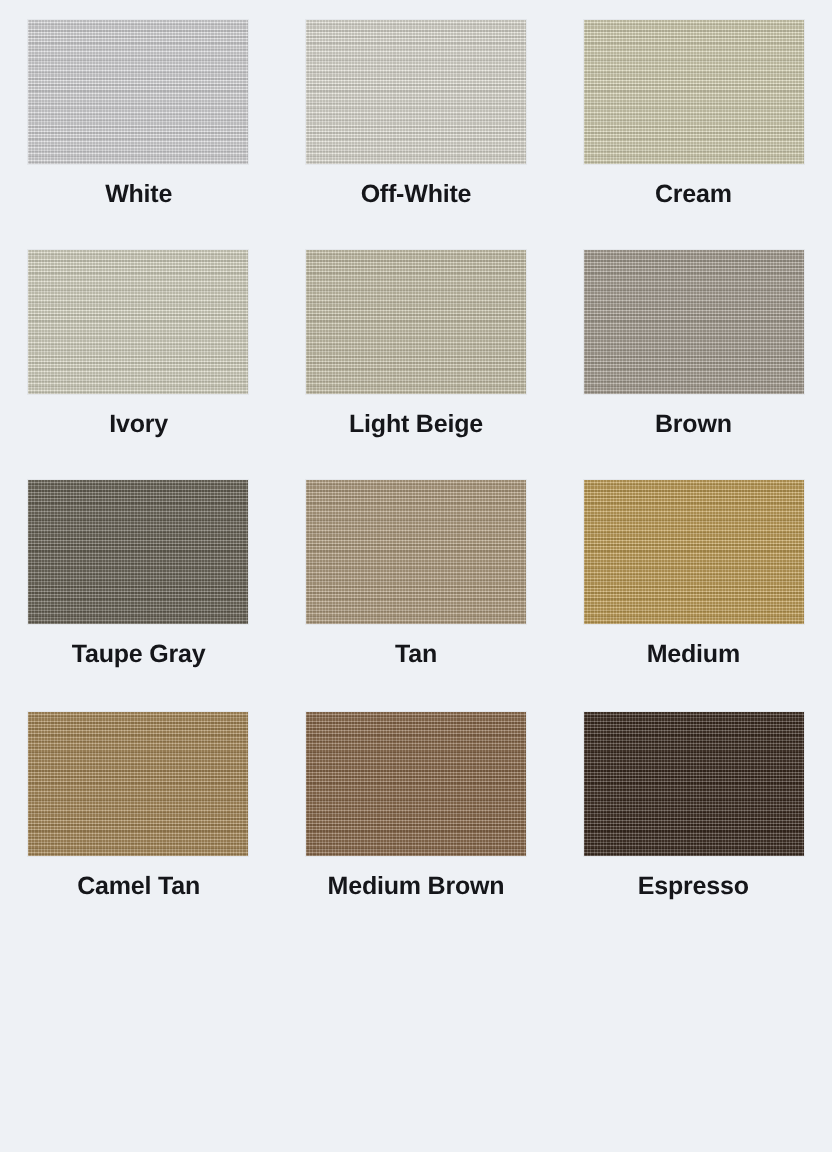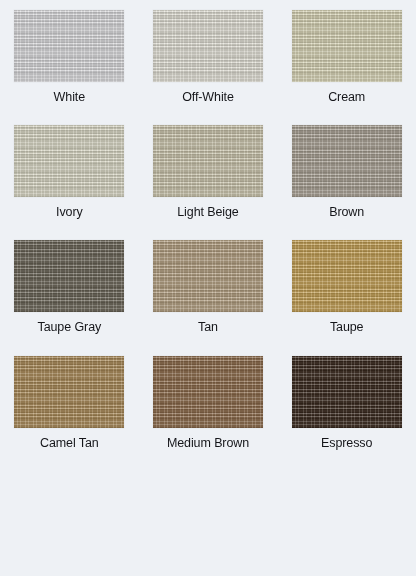--- a/index.html
+++ b/index.html
@@ -64,21 +64,21 @@
       repeating-linear-gradient(0deg,
         rgba(0,0,0,0.055) 0px,
         rgba(0,0,0,0.055) 1px,
         rgba(255,255,255,0.045) 1px,
         rgba(255,255,255,0.045) 3px);
     pointer-events: none;
   }
   .swatch-label {
     margin-top: 9px;
     font-size: 12.5px;
-    font-weight: normal;
+    font-weight: bold;
     color: #15161a;
     text-align: center;
     letter-spacing: -0.1px;
     line-height: 1.1;
     white-space: nowrap;
   }
 </style>
 </head>
 <body style="background: rgb(238, 241, 245);">
 
@@ -110,21 +110,21 @@
     <div class="swatch-cell">
       <div class="swatch-chip" style="background-color: rgb(107, 102, 88);"></div>
       <div class="swatch-label">Taupe Gray</div>
     </div>
     <div class="swatch-cell">
       <div class="swatch-chip" style="background-color: rgb(181, 161, 130);"></div>
       <div class="swatch-label">Tan</div>
     </div>
     <div class="swatch-cell">
       <div class="swatch-chip" style="background-color: rgb(197, 161, 85);"></div>
-      <div class="swatch-label">Taupe</div>
+      <div class="swatch-label">Medium</div>
     </div>
     <div class="swatch-cell">
       <div class="swatch-chip" style="background-color: rgb(171, 139, 88);"></div>
       <div class="swatch-label">Camel Tan</div>
     </div>
     <div class="swatch-cell">
       <div class="swatch-chip" style="background-color: rgb(141, 107, 75);"></div>
       <div class="swatch-label">Medium Brown</div>
     </div>
     <div class="swatch-cell">

